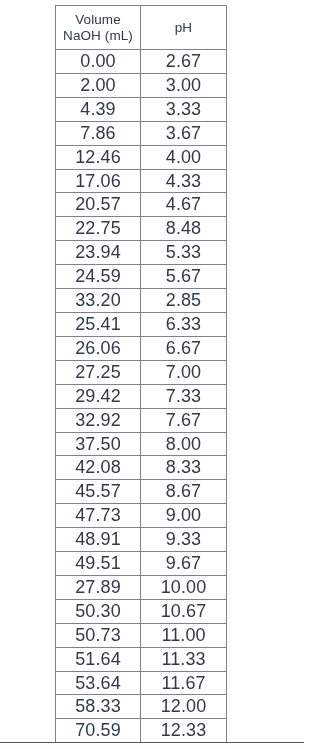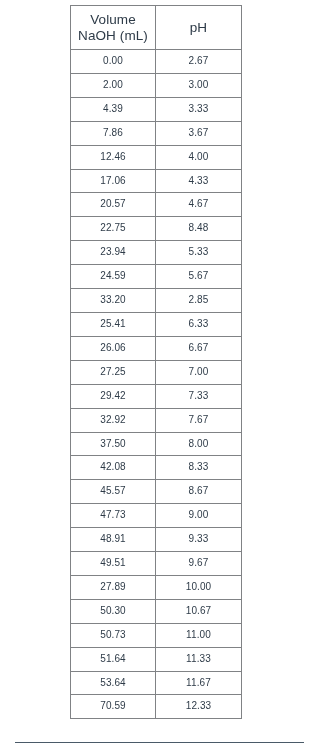--- a/index.html
+++ b/index.html
@@ -11,21 +11,21 @@
   body {
     width: 304px;
     height: 749px;
     position: relative;
     font-family: "Liberation Sans", sans-serif;
     overflow: hidden;
   }
 
   #page {
     position: absolute;
-    left: 15px;
+    left: 0;
     top: 0;
     width: 304px;
     height: 663px;
   }
 
   
   #titration-table {
     position: absolute;
     left: 55px;
     top: 5px;
@@ -52,21 +52,21 @@
   #titration-table thead th {
     height: 43px;
     font-size: 13.5px;
     line-height: 16px;
     vertical-align: middle;
     letter-spacing: 0.1px;
   }
 
   #titration-table tbody td {
     height: 22.9px;
-    font-size: 10px;
+    font-size: 18px;
     line-height: 22.9px;
     vertical-align: middle;
     letter-spacing: 0.1px;
     white-space: nowrap;
   }
 
   .hdr-line { display: block; }
 
   
   #bottom-divider {
@@ -205,20 +205,24 @@
         </tr>
         <tr>
           <td>51.64</td>
           <td>11.33</td>
         </tr>
         <tr>
           <td>53.64</td>
           <td>11.67</td>
         </tr>
         <tr>
+          <td>58.33</td>
+          <td>12.00</td>
+        </tr>
+        <tr>
           <td>70.59</td>
           <td>12.33</td>
         </tr>
       </tbody>
   </table>
 
   <hr id="bottom-divider">
 
 </div>
 

